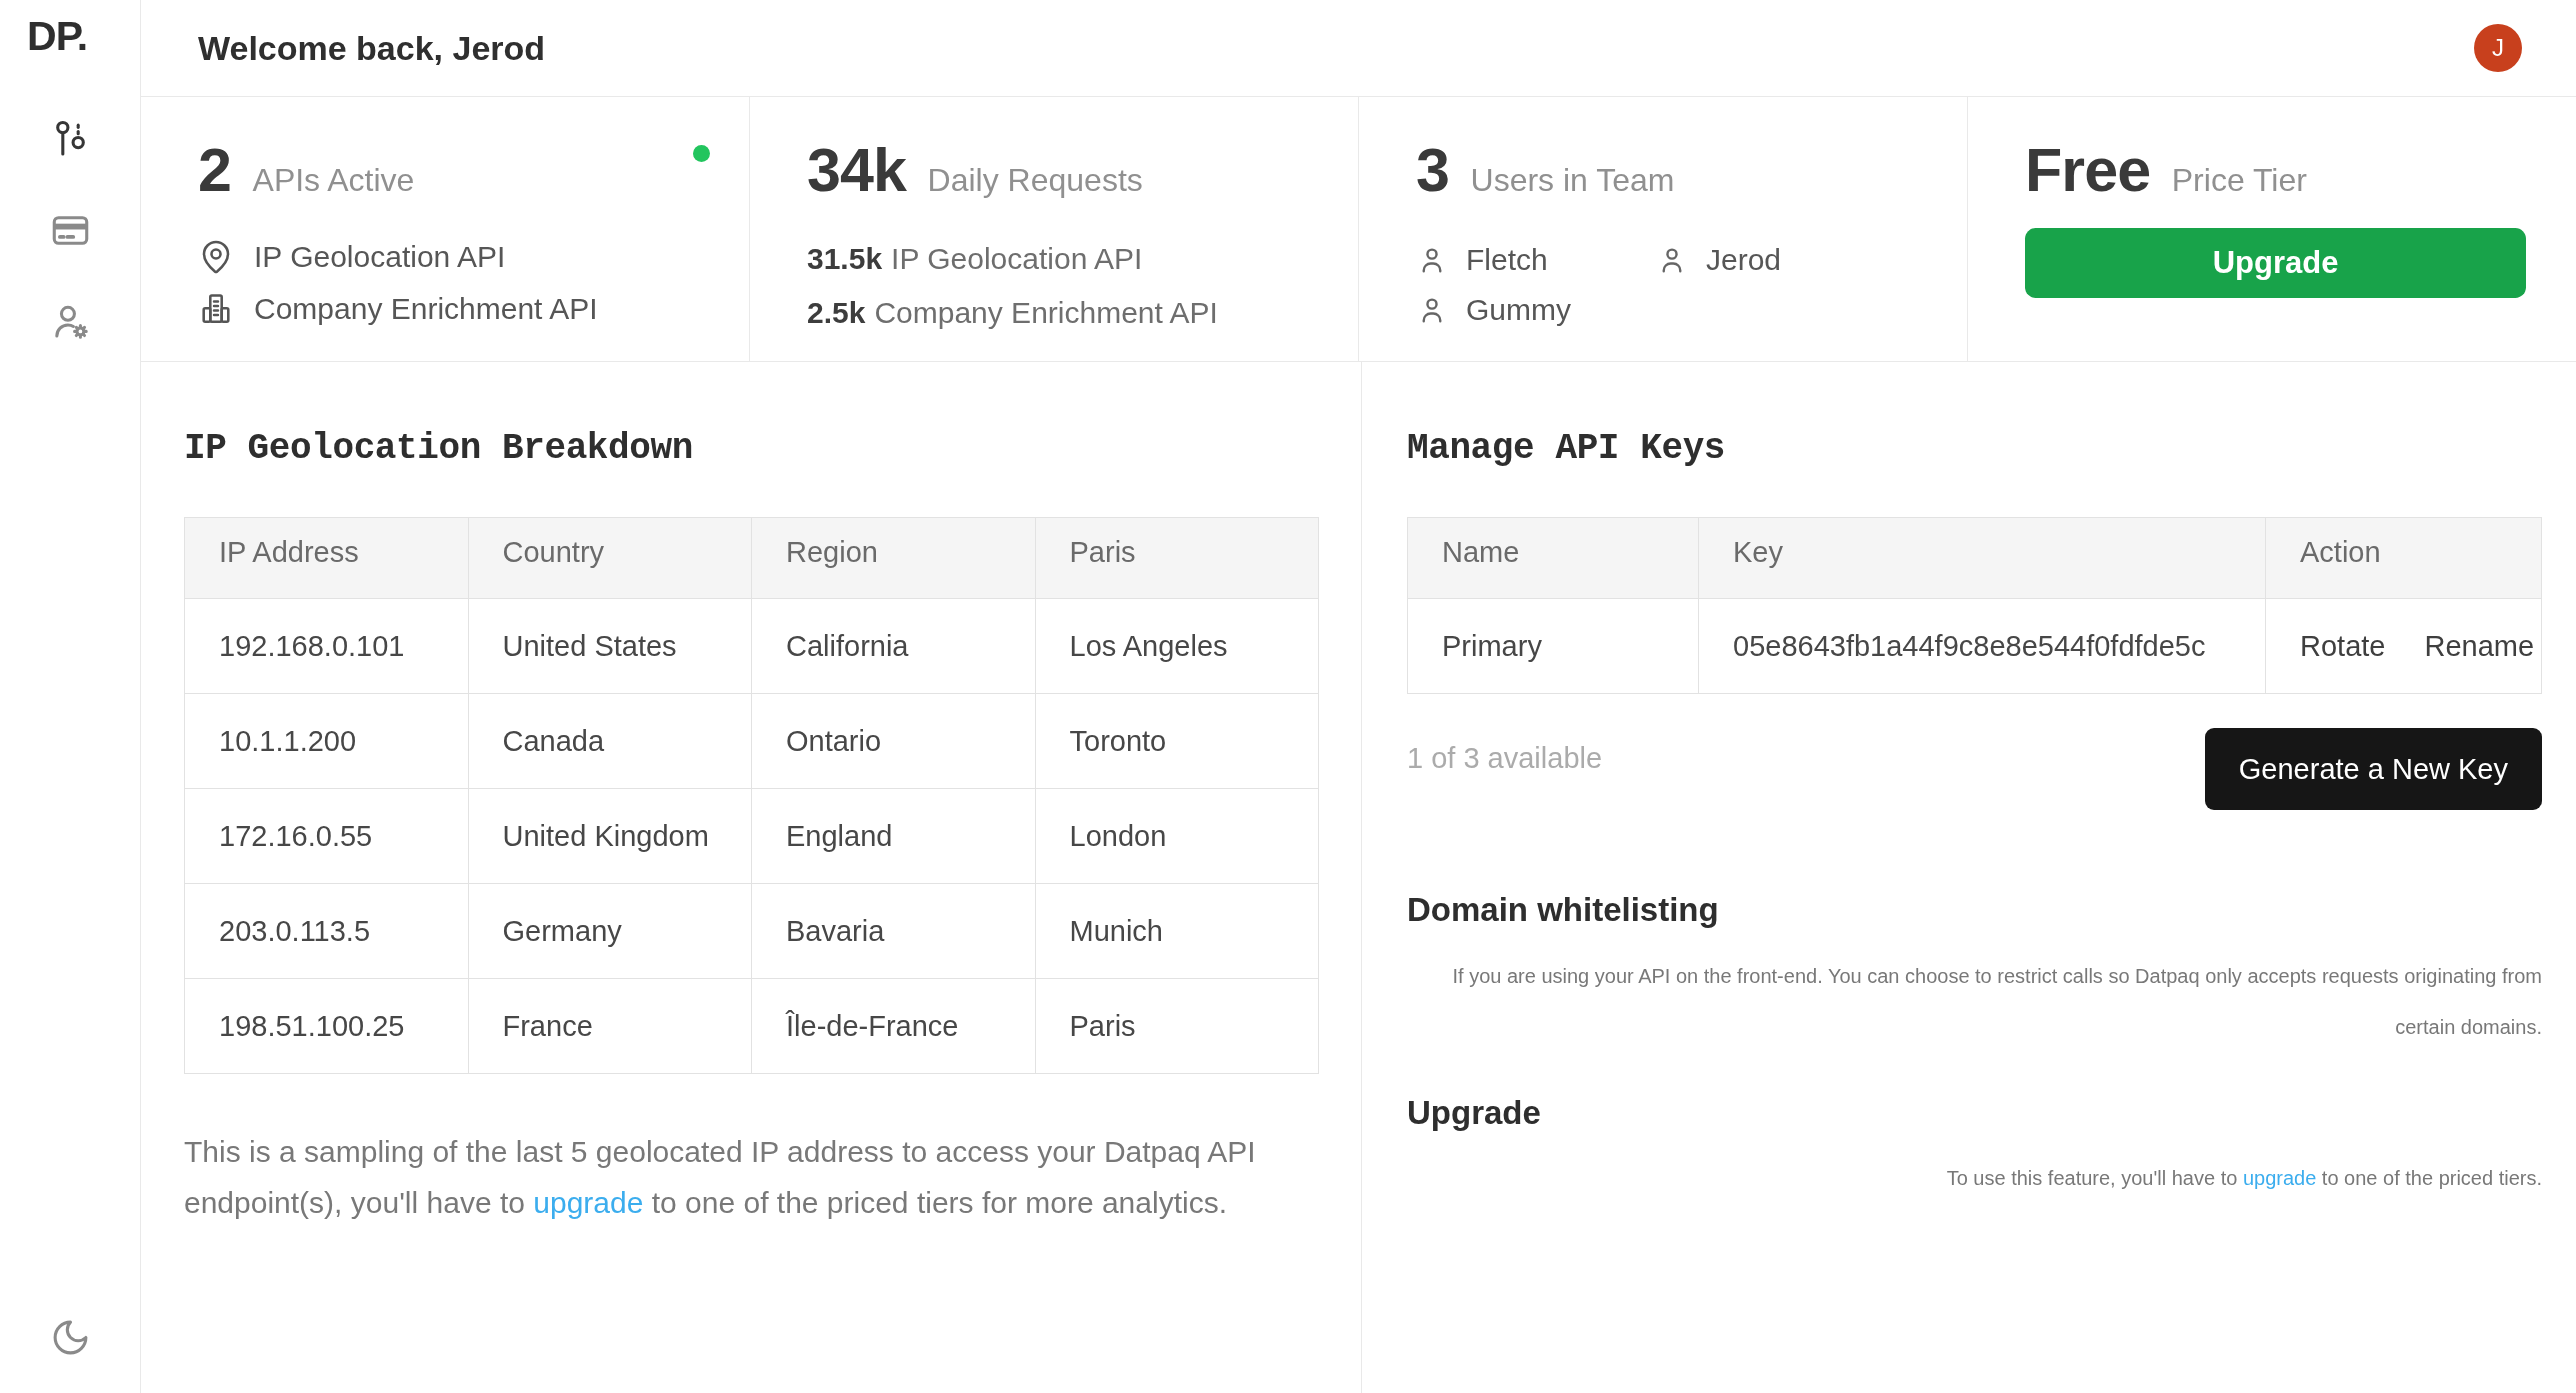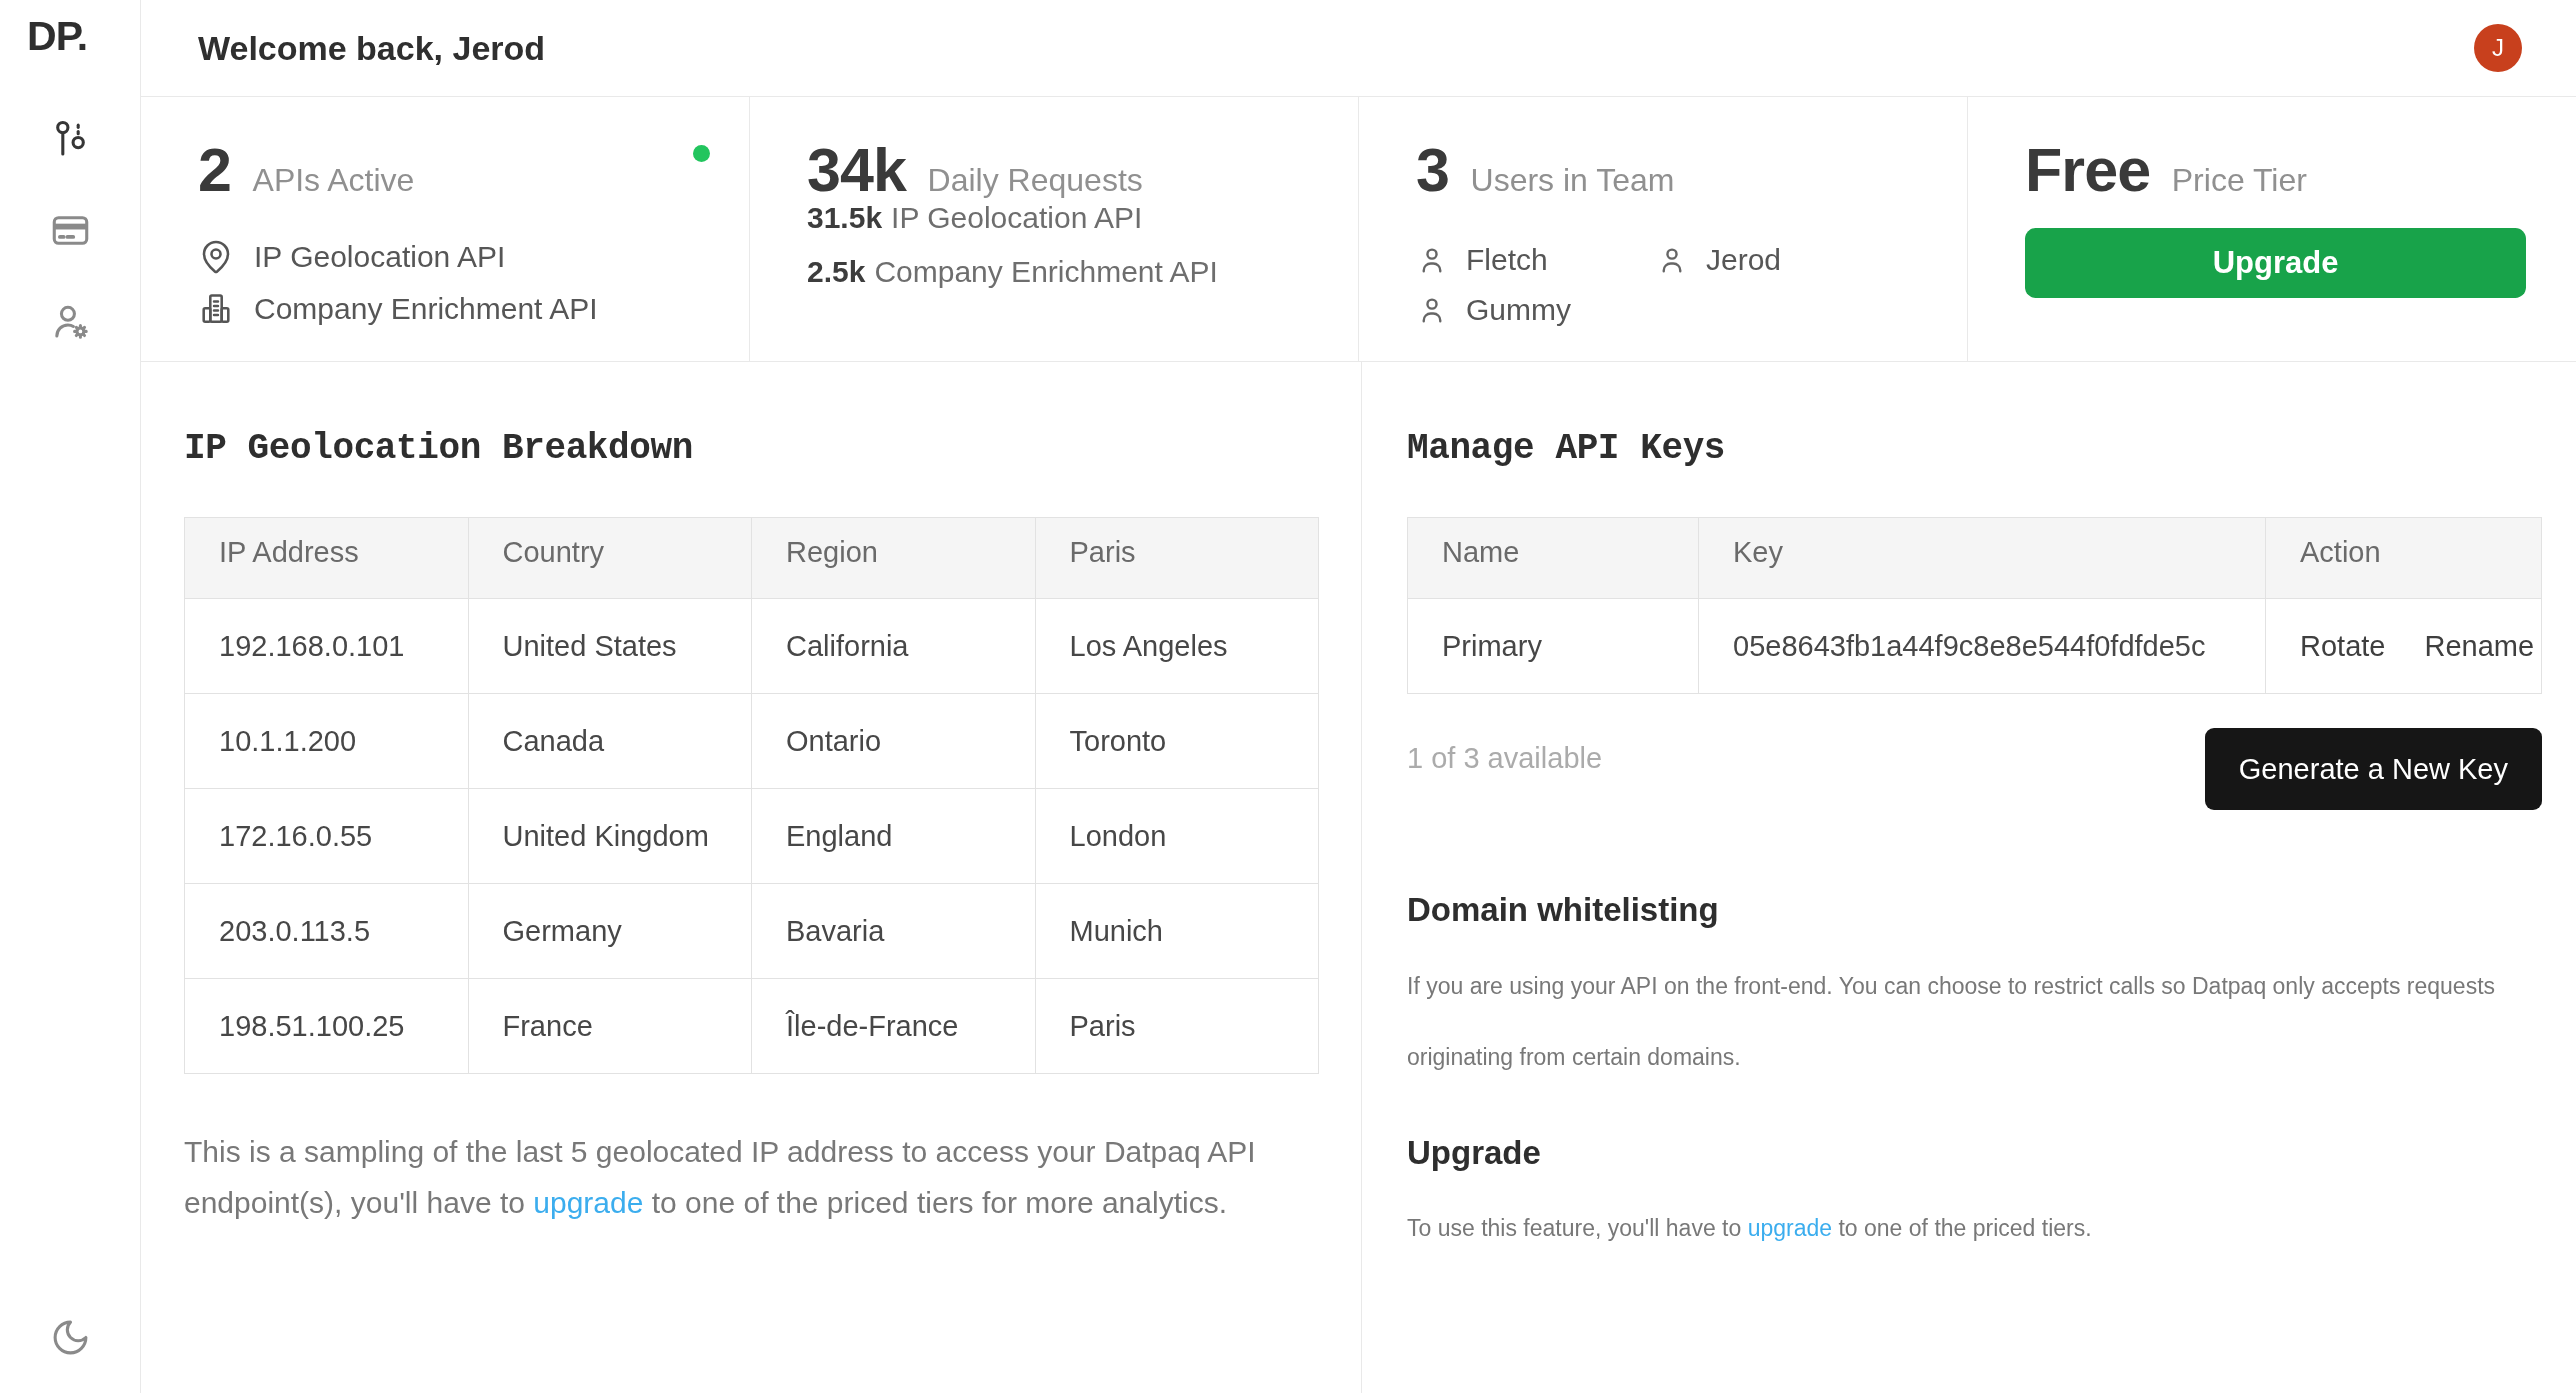--- a/index.html
+++ b/index.html
@@ -65,21 +65,21 @@
   .metric-value{font-size:61px;font-weight:800;color:#3a3a3a;letter-spacing:-0.9px;line-height:1;}
   .metric-label{font-size:32px;color:var(--gray-label);}
   .status-dot{
     position:absolute;top:48px;right:39px;width:17px;height:17px;border-radius:50%;
     background:var(--status-green);
   }
   .card-list{margin-top:38px;display:flex;flex-direction:column;gap:16px;}
   .card-list-item{display:flex;align-items:center;gap:20px;font-size:30px;color:#565656;}
   .card-list-item .li-icon{width:36px;height:36px;color:#555;}
   .card-list-item .li-icon svg{width:100%;height:100%;}
-  .breakdown{display:flex;flex-direction:column;gap:20px;justify-content:center;}
+  .breakdown{margin-top:41px;display:flex;flex-direction:column;gap:20px;justify-content:center;}
   .breakdown-row{font-size:30px;color:#6e6e6e;}
   .breakdown-row b{font-size:30px;color:#3d3d3d;font-weight:800;margin-right:9px;}
   .users{margin-top:42px;display:grid;grid-template-columns:240px auto;row-gap:16px;}
   .user{display:flex;align-items:center;gap:18px;font-size:30px;color:#565656;}
   .user .li-icon{width:32px;height:32px;color:#666;}
   .user .li-icon svg{width:100%;height:100%;}
   .tier-btn{
     margin-top:27px;width:100%;height:70px;border:none;border-radius:10.7px;
     background:var(--accent-green);color:#fff;font-size:31px;font-weight:700;
     font-family:inherit;cursor:pointer;
@@ -112,21 +112,21 @@
   a.link{color:var(--link-blue);text-decoration:none;cursor:pointer;}
 
   .keys-meta{display:flex;justify-content:space-between;align-items:flex-start;margin-top:34px;}
   .available{font-size:29px;color:var(--gray-light);margin-top:14.3px;}
   .generate-btn{
     background:var(--button-black);color:#fff;font-size:29px;font-weight:500;
     height:82px;padding:0 34px;border:none;border-radius:9px;font-family:inherit;cursor:pointer;
   }
   .sub-heading{font-size:33px;font-weight:700;color:var(--ink-strong);margin:81px 0 0 0;}
   .sub-heading.tight{margin-top:41px;}
-  .para{font-size:23px;color:var(--gray);line-height:71px;margin:21.5px 0 0 0;max-width:1138px;}
+  .para{font-size:20px;color:var(--gray);line-height:51px;margin:21.5px 0 0 0;max-width:1138px;text-align:right;}
 </style>
 </head>
 <body>
 
 <div class="app">
 
   <div class="sidebar">
     <div class="logo">DP.</div>
     <div class="nav">
       <div class="nav-icon active">

